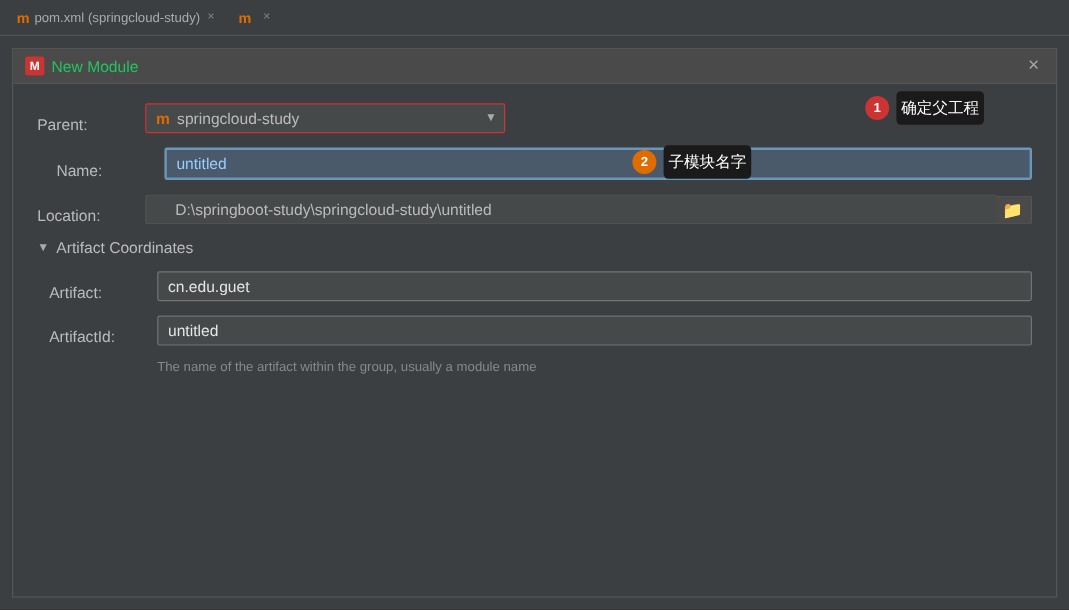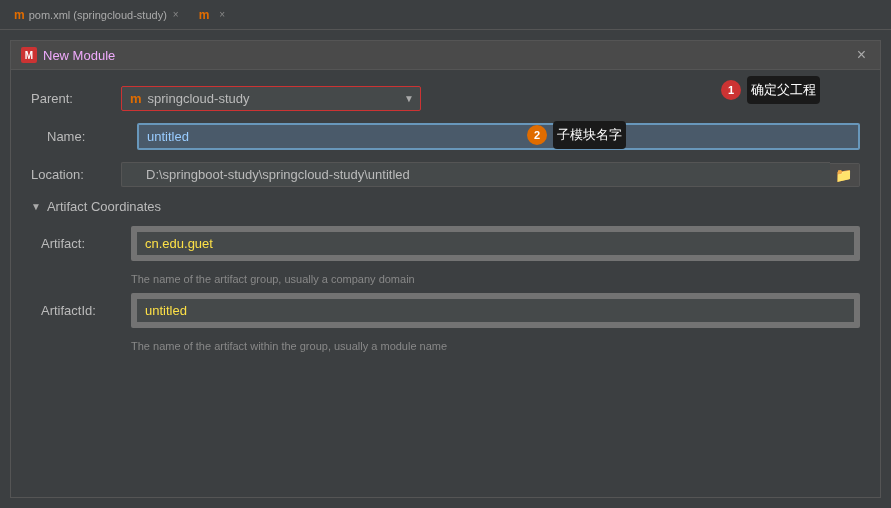--- a/index.html
+++ b/index.html
@@ -90,42 +90,42 @@
       border-radius: 2px;
       display: flex;
       align-items: center;
       justify-content: center;
       font-size: 10px;
       color: white;
       font-weight: bold;
     }
     .dialog-title-text {
       font-size: 13px;
-      color: #f0abfc;
+      color: #22c55e;
     }
     .close-btn {
       color: #aaa;
       cursor: pointer;
       font-size: 16px;
       line-height: 1;
       padding: 0 4px;
     }
 
     
     .dialog-body {
       flex: 1;
       padding: 16px 20px;
       overflow-y: auto;
       position: relative;
     }
 
     
     .form-row {
       display: flex;
-      align-items: center;
+      align-items: flex-end;
       margin-bottom: 12px;
     }
     .form-label {
       width: 90px;
       color: #bbbbbb;
       font-size: 13px;
       flex-shrink: 0;
     }
     .form-control-wrap {
       flex: 1;
@@ -155,24 +155,24 @@
       position: absolute;
       right: 6px;
       color: #aaa;
       font-size: 10px;
     }
 
     
     .text-input {
       width: 100%;
       background: #45494a;
-      border: 6px solid #737373;
+      border: 1px solid #737373;
       border-radius: 2px;
       padding: 4px 8px;
-      color: #fde047;
+      color: #e5e5e5;
       font-size: 13px;
       outline: none;
     }
     .text-input.highlighted {
       background: #4a5a6a;
       color: #99ccff;
       border: 1px solid #6897bb;
     }
     .text-input.name-field {
       border: 2px solid #6897bb;
@@ -336,21 +336,20 @@
         </div>
 
         <div class="artifact-section">
 
           <div class="form-row">
             <div class="form-label">Artifact:</div>
             <div class="form-control-wrap">
               <input class="text-input" type="text" value="cn.edu.guet" style="">
             </div>
           </div>
-          <div class="help-text">The name of the artifact group, usually a company domain</div>
 
           <div class="form-row">
             <div class="form-label">ArtifactId:</div>
             <div class="form-control-wrap">
               <input class="text-input" type="text" value="untitled" style="">
             </div>
           </div>
           <div class="help-text">The name of the artifact within the group, usually a module name</div>
 
 

